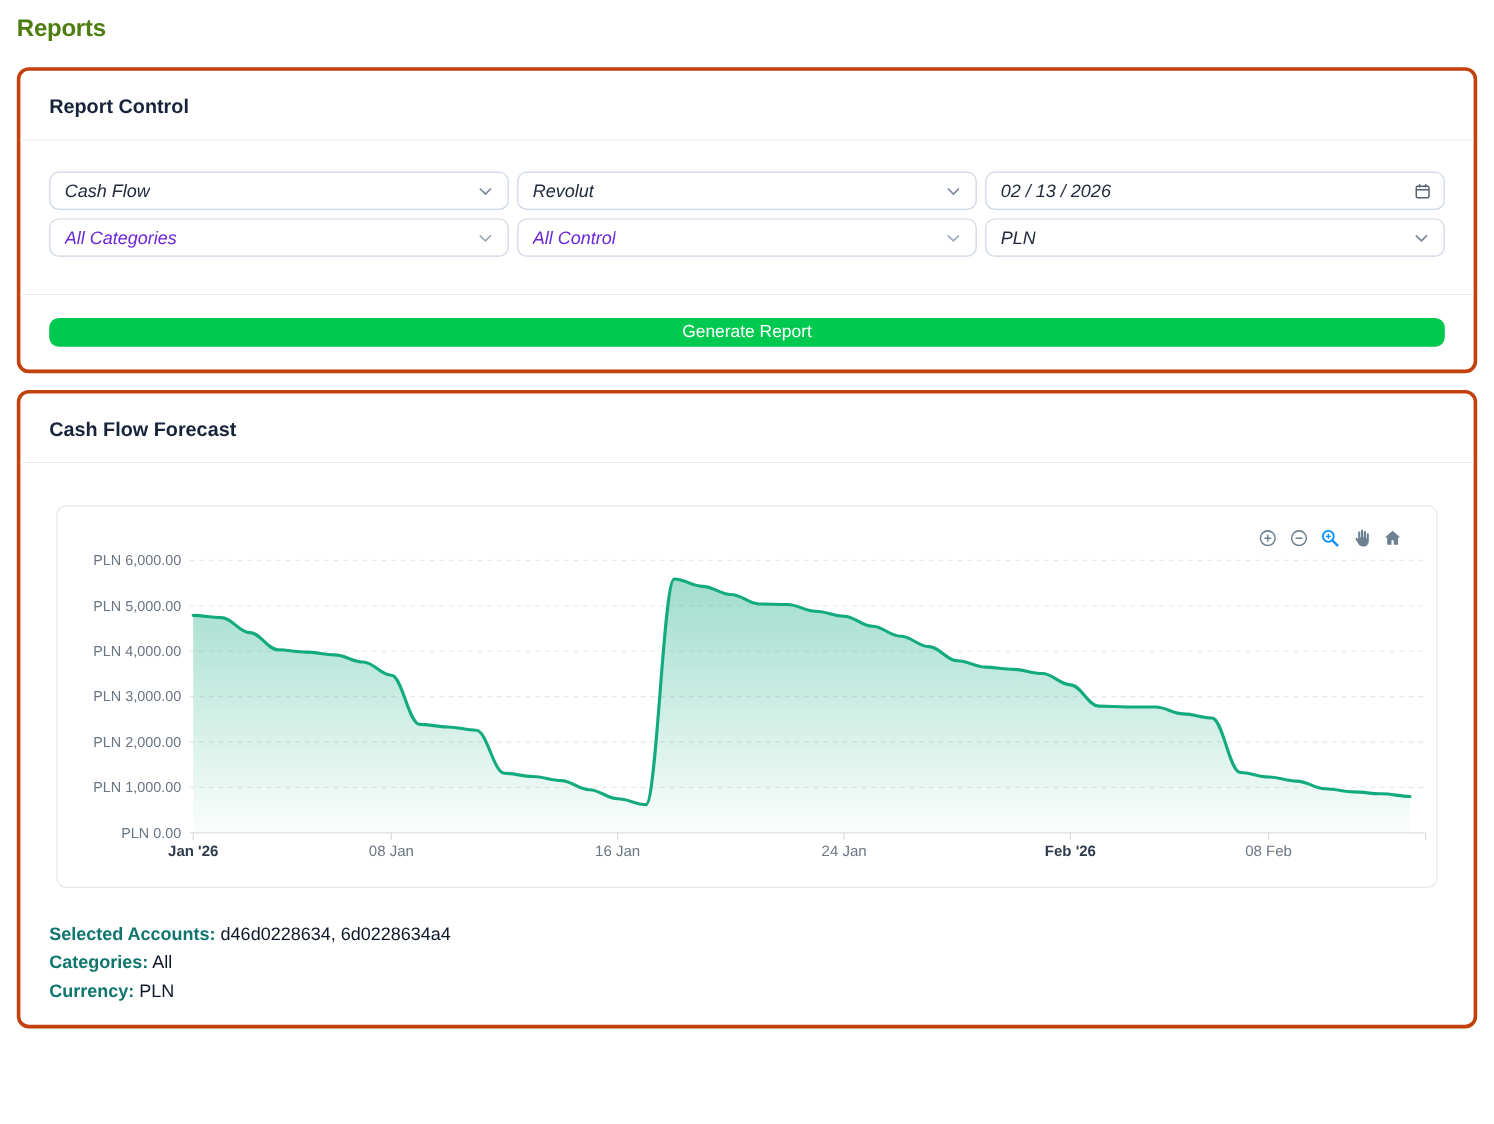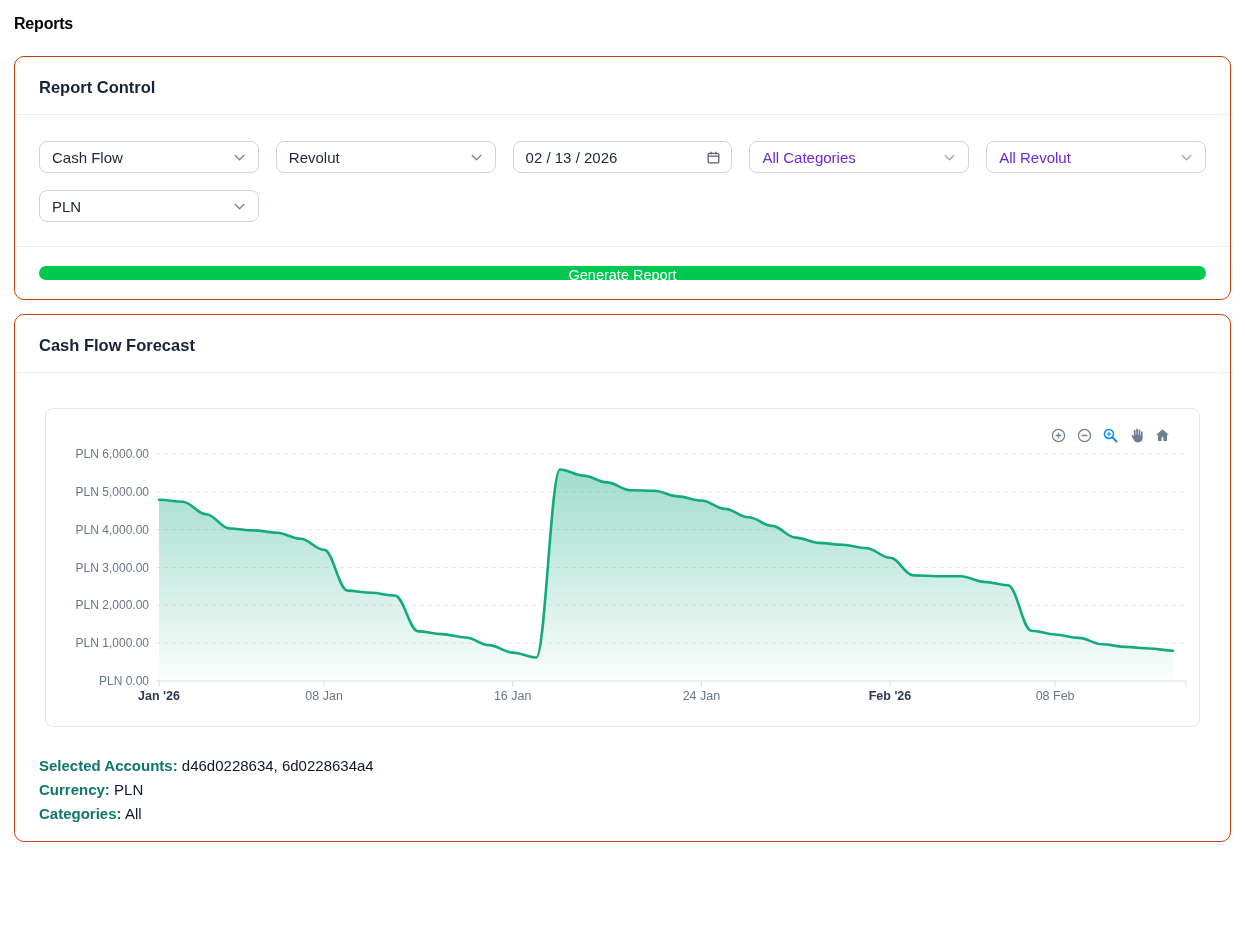--- a/index.html
+++ b/index.html
@@ -7,56 +7,56 @@
   html,body { margin:0; padding:0; background:#ffffff; }
   body {
     width:1245px; height:937px;
     font-family:"Liberation Sans", sans-serif;
     color:#1e293b;
     overflow:hidden;
   }
   .page { padding:8px 14px 0 14px; }
   .page-title {
     margin:2px 0 18px 0;
-    font-size:16px; line-height:28px; font-weight:700;
-    color:#000000; letter-spacing:-0.2px;
+    font-size:20px; line-height:28px; font-weight:700;
+    color:#4d7c0f; letter-spacing:-0.2px;
   }
   .card {
-    border:1px solid #c2410c; border-radius:10px;
+    border:3px solid #c2410c; border-radius:10px;
     background:#fff; margin-bottom:14px;
   }
   .card-header {
     padding:21px 24px 17px 24px;
     border-bottom:1px solid #e9edf2;
   }
   .card-header h2 {
     margin:0; font-size:16.5px; font-weight:700; color:#16233a;
   }
   
   .form-grid {
-    display:grid; grid-template-columns:repeat(5, 1fr);
-    gap:17px; padding:26px 24px 24px 24px;
+    display:grid; grid-template-columns:repeat(3, 1fr);
+    gap:7px; padding:26px 24px 24px 24px;font-style:italic;
   }
   .control {
     height:32px; border:1px solid #cbd5e1; border-radius:8px;
     display:flex; align-items:center; justify-content:space-between;
     padding:0 10px 0 12px; background:#fff;
     font-size:15px; color:#212b3d; cursor:pointer;
   }
   .control .control-value {
     white-space:nowrap; overflow:hidden; text-overflow:ellipsis;
   }
   .control.placeholder .control-value { color:#6d28d9; }
   .control .icon { display:flex; align-items:center; flex:none; margin-left:8px; }
   .card-footer {
     border-top:1px solid #e9edf2;
     padding:19px 24px;
   }
   .btn-generate {
-    display:block; width:100%; height:14px;
+    display:block; width:100%; height:24px;
     background:#00c950; color:#ffffff;
     border:none; border-radius:8px;
     font-family:"Liberation Sans", sans-serif;
     font-size:14.5px; font-weight:500; cursor:pointer;
   }
   
   .forecast-body { padding:0 24px 15px 24px; }
   .chart-panel {
     position:relative;
     margin:35px 6px 0 6px;
@@ -129,21 +129,21 @@
       <div class="control select placeholder">
         <span class="control-value">All Categories</span>
         <span class="icon">
           <svg width="17" height="17" viewBox="0 0 24 24">
               <path d="M6 9.2l6 6 6-6" fill="none" stroke="#9fabbc" stroke-width="2" stroke-linecap="round" stroke-linejoin="round"></path>
             </svg>
         </span>
       </div>
 
       <div class="control select placeholder">
-        <span class="control-value">All Revolut</span>
+        <span class="control-value">All Control</span>
         <span class="icon">
           <svg width="17" height="17" viewBox="0 0 24 24">
               <path d="M6 9.2l6 6 6-6" fill="none" stroke="#9fabbc" stroke-width="2" stroke-linecap="round" stroke-linejoin="round"></path>
             </svg>
         </span>
       </div>
 
       <div class="control select">
         <span class="control-value">PLN</span>
         <span class="icon">
@@ -237,23 +237,23 @@
             <path d="M 113.0 90.8 C 122.0 90.8 127.6 92.7 136.6 92.7 C 145.5 92.7 151.2 105.2 160.2 105.2 C 169.1 105.2 174.8 119.5 183.7 119.5 C 192.7 119.5 198.4 121.4 207.3 121.4 C 216.3 121.4 221.9 123.7 230.9 123.7 C 239.9 123.7 245.5 129.7 254.5 129.7 C 263.4 129.7 269.1 140.7 278.1 140.7 C 287.0 140.7 292.7 181.6 301.7 181.6 C 310.6 181.6 316.3 183.8 325.2 183.8 C 334.2 183.8 339.9 186.5 348.8 186.5 C 357.8 186.5 363.4 222.4 372.4 222.4 C 381.4 222.4 387.0 225.1 396.0 225.1 C 404.9 225.1 410.6 228.5 419.6 228.5 C 428.5 228.5 434.2 236.1 443.1 236.1 C 452.1 236.1 457.8 243.6 466.7 243.6 C 475.7 243.6 481.3 248.5 490.3 248.5 C 499.3 248.5 504.9 60.5 513.9 60.5 C 522.8 60.5 528.5 66.6 537.5 66.6 C 546.4 66.6 552.1 73.4 561.0 73.4 C 570.0 73.4 575.7 81.3 584.6 81.3 C 593.6 81.3 599.2 81.7 608.2 81.7 C 617.2 81.7 622.8 87.4 631.8 87.4 C 640.8 87.4 646.4 91.5 655.4 91.5 C 664.3 91.5 670.0 99.9 679.0 99.9 C 687.9 99.9 693.6 108.2 702.5 108.2 C 711.5 108.2 717.2 116.9 726.1 116.9 C 735.1 116.9 740.7 128.6 749.7 128.6 C 758.7 128.6 764.3 133.9 773.3 133.9 C 782.2 133.9 787.9 135.8 796.9 135.8 C 805.8 135.8 811.5 139.2 820.4 139.2 C 829.4 139.2 835.1 148.7 844.0 148.7 C 853.0 148.7 858.6 166.4 867.6 166.4 C 876.6 166.4 882.2 167.2 891.2 167.2 C 900.1 167.2 905.8 167.2 914.8 167.2 C 923.7 167.2 929.4 172.9 938.3 172.9 C 947.3 172.9 953.0 176.3 961.9 176.3 C 970.9 176.3 976.6 221.7 985.5 221.7 C 994.5 221.7 1000.1 225.5 1009.1 225.5 C 1018.1 225.5 1023.7 228.9 1032.7 228.9 C 1041.6 228.9 1047.3 235.3 1056.3 235.3 C 1065.2 235.3 1070.9 237.9 1079.8 237.9 C 1088.8 237.9 1094.5 239.5 1103.4 239.5 C 1112.4 239.5 1118.0 241.7 1127.0 241.7" fill="none" stroke="#13ab7e" stroke-width="2.6" stroke-linecap="round" stroke-linejoin="round"></path>
           </svg>
       </div>
 
       <div class="summary">
         <div class="summary-row">
           <span class="s-label">Selected Accounts:</span>
           <span class="s-value">d46d0228634, 6d0228634a4</span>
         </div>
         <div class="summary-row">
+          <span class="s-label">Categories:</span>
+          <span class="s-value">All</span>
+        </div>
+        <div class="summary-row">
           <span class="s-label">Currency:</span>
           <span class="s-value">PLN</span>
         </div>
-        <div class="summary-row">
-          <span class="s-label">Categories:</span>
-          <span class="s-value">All</span>
-        </div>
       </div>
     </div>
   </section>
 </div>
 
 </body></html>

